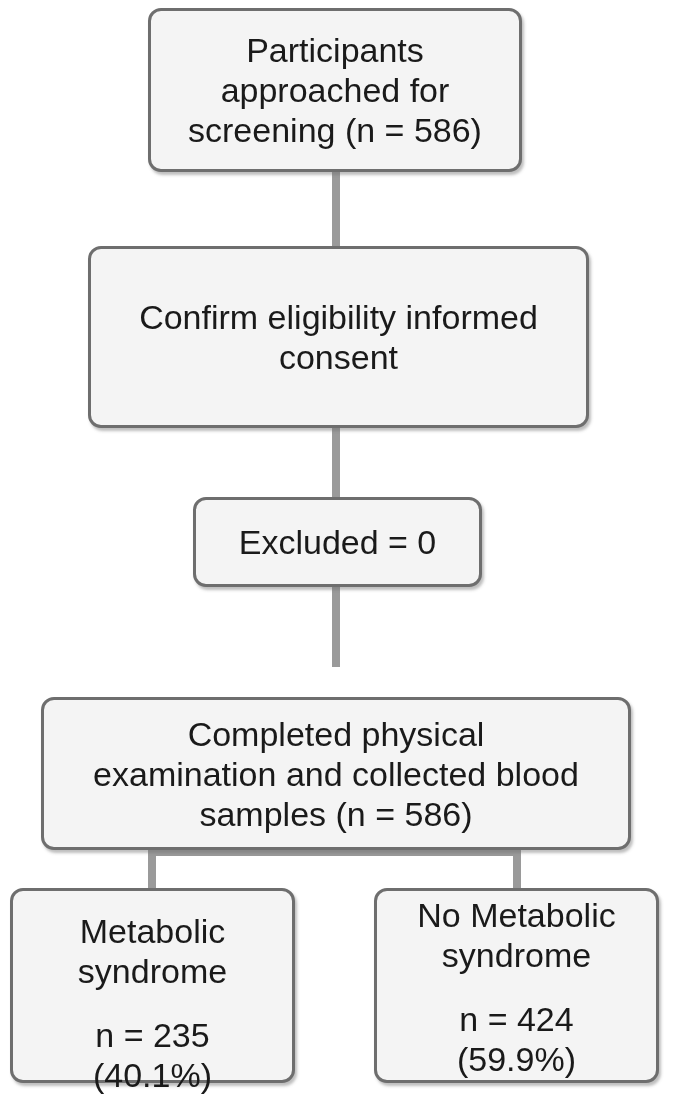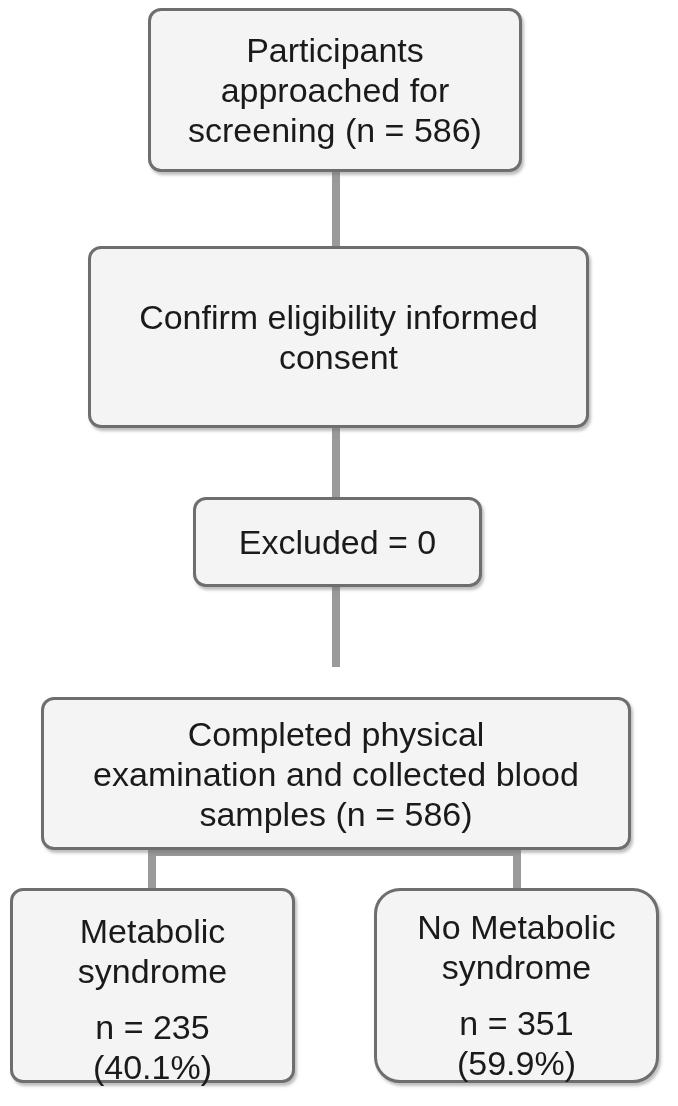--- a/index.html
+++ b/index.html
@@ -34,22 +34,22 @@
   }
   .node .label {
     white-space: pre-line;
     padding: 0 4px;
   }
   .node-approached  { left: 148px; top: 8px;   width: 374px; height: 164px; }
   .node-consent     { left: 88px;  top: 246px; width: 501px; height: 182px; align-items: center; }
   .node-excluded    { left: 193px; top: 497px; width: 289px; height: 90px;  }
   .node-completed   { left: 41px;  top: 663px; width: 590px; height: 153px; margin-top: 34px; }
   .node-metabolic   { left: 10px;  top: 888px; width: 285px; height: 195px; justify-content: flex-start; padding-top: 20px; }
-  .node-no-metabolic{ left: 374px; top: 888px; width: 285px; height: 195px; justify-content: flex-start; padding-top: 16px; border-radius: 26px; }
-  .node .stats { margin-top: 16px; white-space: pre-line; }
+  .node-no-metabolic{ left: 374px; top: 888px; width: 285px; height: 195px; justify-content: flex-start; padding-top: 4px; }
+  .node .stats { margin-top: 24px; white-space: pre-line; }
   .connector {
     position: absolute;
     background: #9a9a9a;
     z-index: 0;
   }
   .conn-1      { left: 332px; top: 168px; width: 8px;   height: 82px; }
   .conn-2      { left: 332px; top: 424px; width: 8px;   height: 77px; }
   .conn-3      { left: 332px; top: 583px; width: 8px;   height: 84px; }
   .conn-stem   { left: 332px; top: 812px; width: 8px;   height: 44px; }
   .conn-hbar   { left: 148px; top: 848px; width: 373px; height: 8px;  }
@@ -93,17 +93,17 @@
   <div class="node node-metabolic">
     <span class="label">Metabolic
 syndrome</span>
     <span class="stats">n = 235
 (40.1%)</span>
   </div>
 
   <div class="node node-no-metabolic">
     <span class="label">No Metabolic
 syndrome</span>
-    <span class="stats">n = 351
+    <span class="stats">n = 424
 (59.9%)</span>
   </div>
 
 </div>
 
 </body></html>

